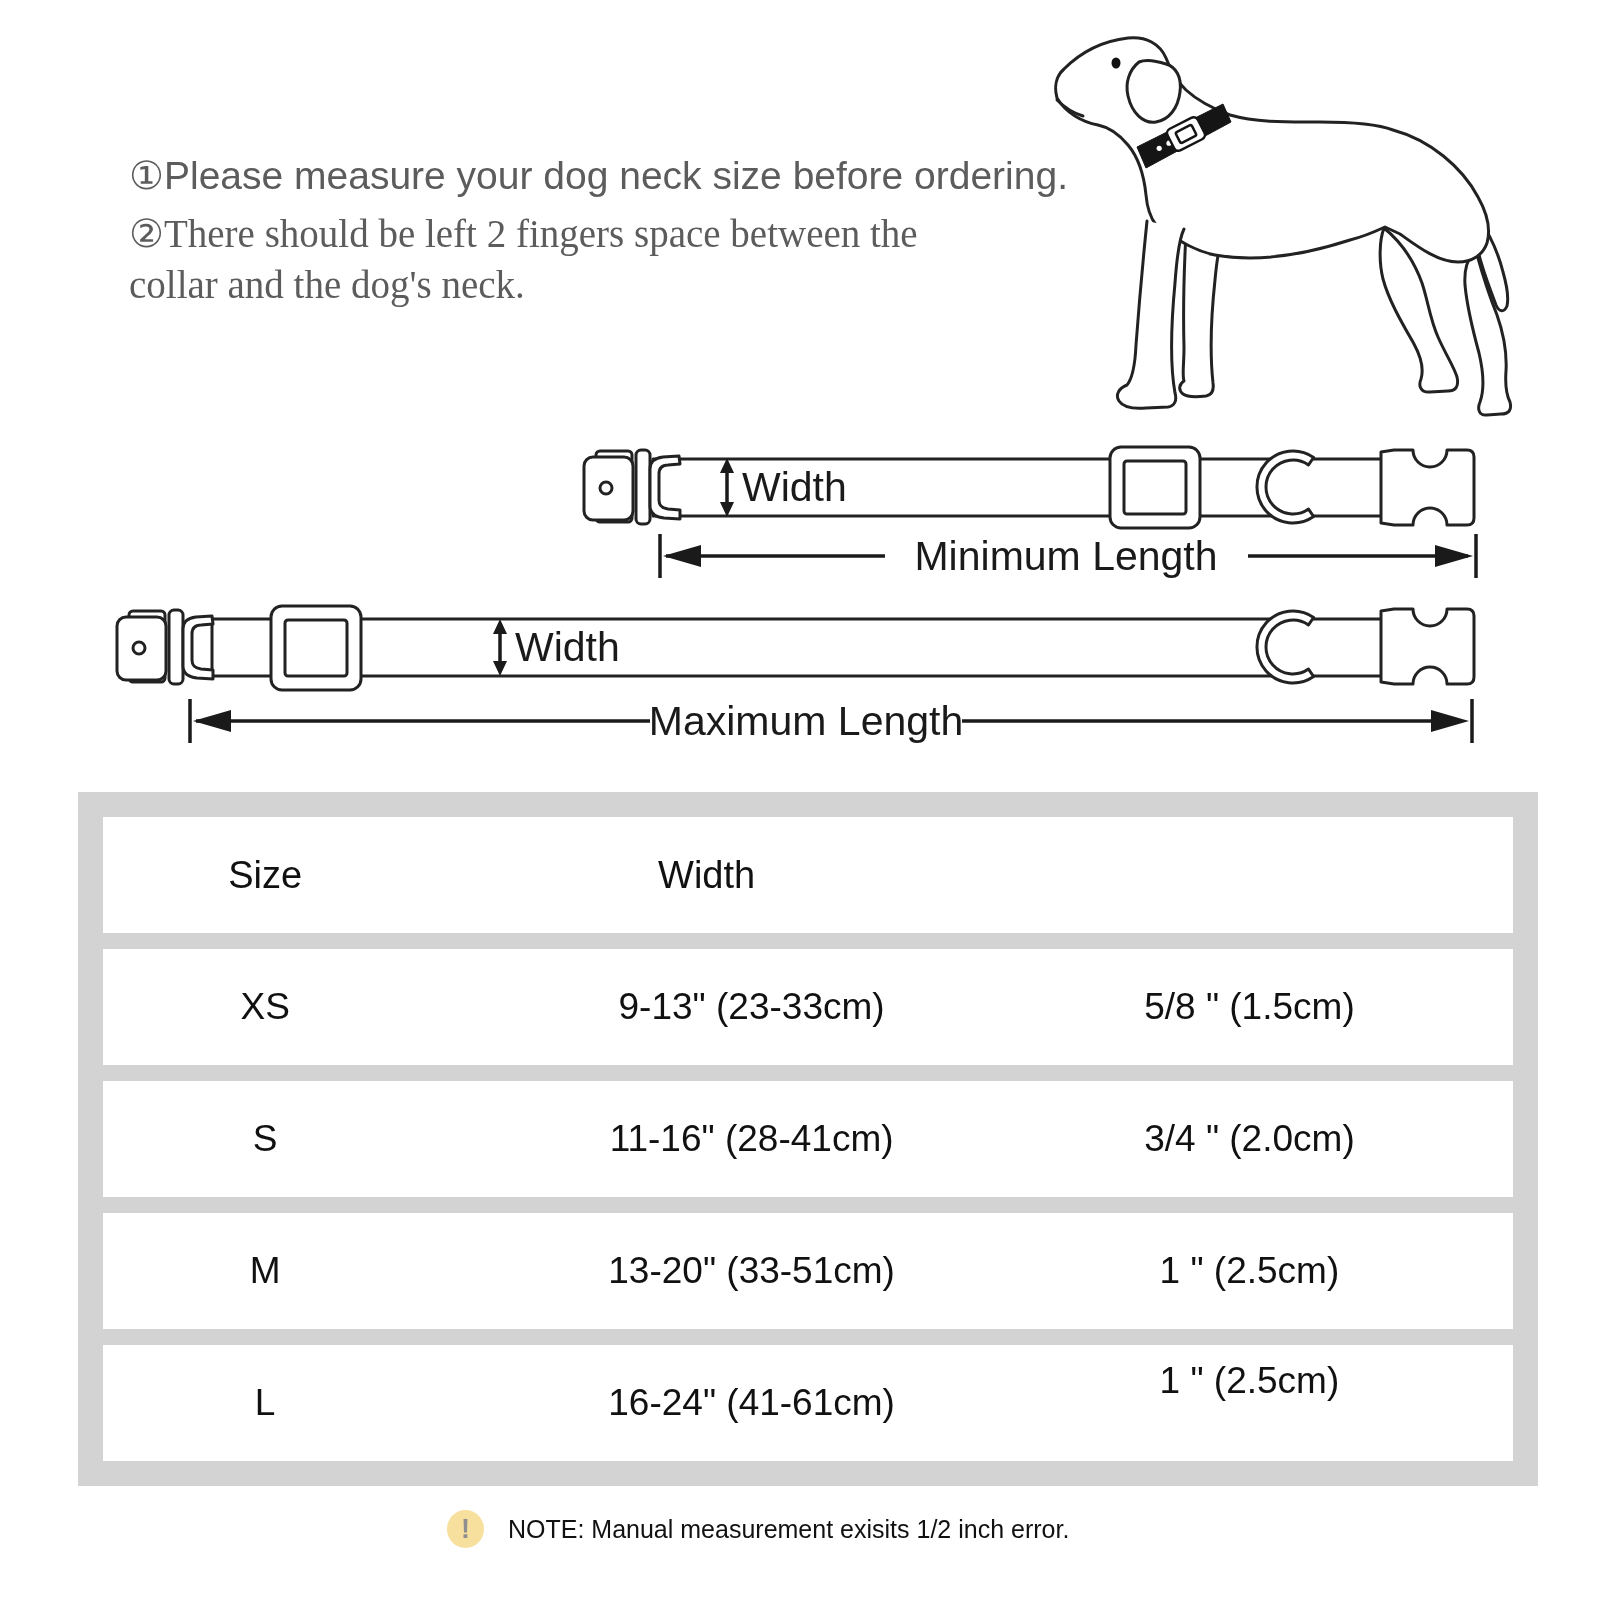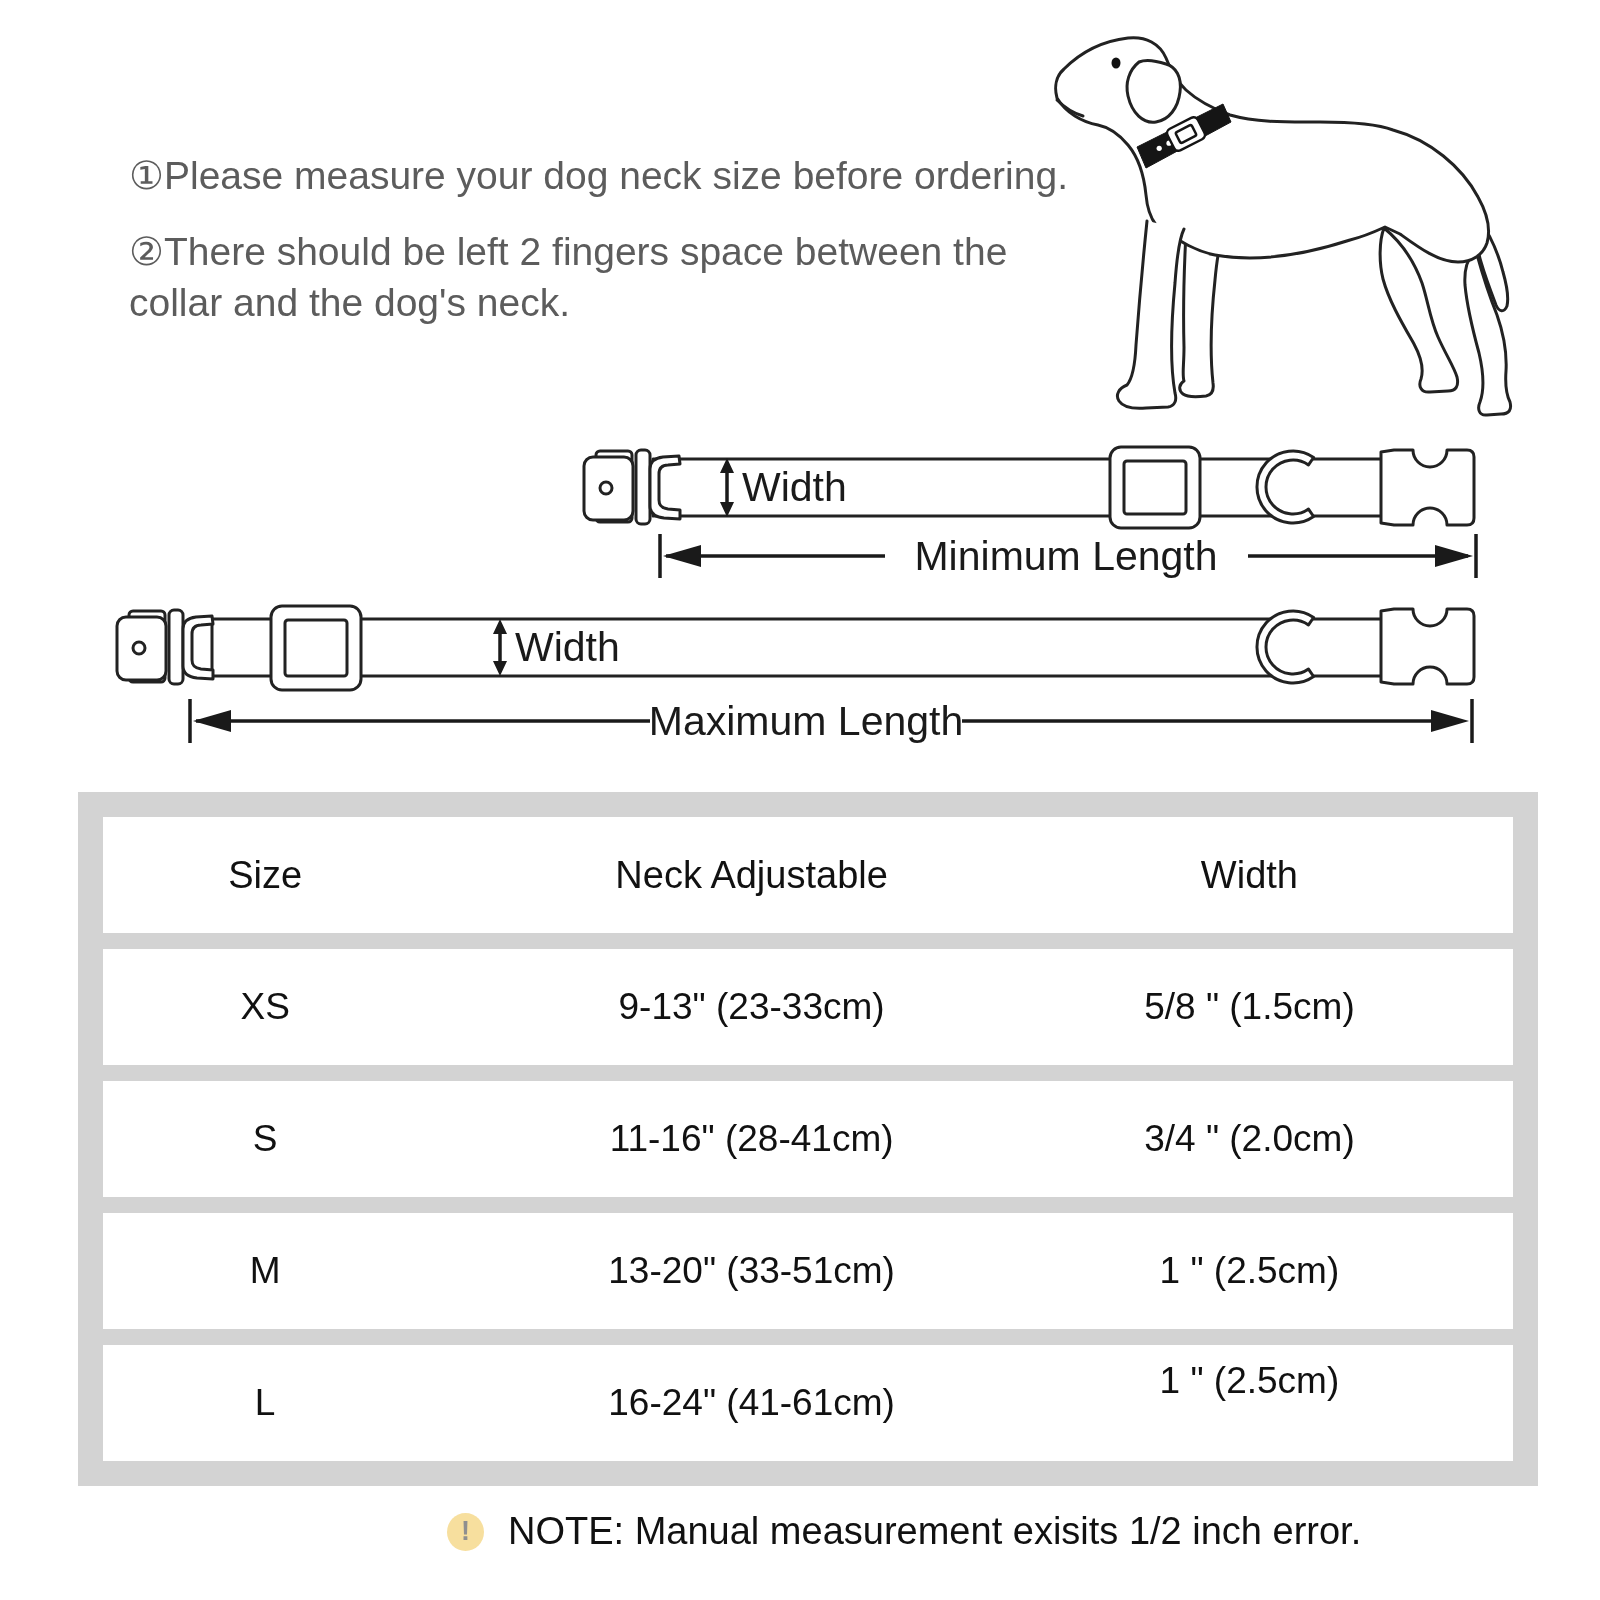--- a/index.html
+++ b/index.html
@@ -3,21 +3,21 @@
 <meta charset="utf-8">
 <style>
   html,body{margin:0;padding:0;}
   body{
     width:1600px;height:1600px;position:relative;background:#ffffff;
     font-family:"Liberation Sans",sans-serif;overflow:hidden;
   }
   
   .instructions{position:absolute;left:129px;top:150px;color:#5c5c5c;font-size:39px;line-height:51px;}
   .instructions p{margin:0;}
-  .instructions p + p{margin-top:25px;white-space:pre-line;}
+  .instructions p + p{margin-top:7px;white-space:pre-line;font-family:Liberation Serif, serif;}
   
   .dog-svg{position:absolute;left:1010px;top:25px;}
   .collar-min-svg{position:absolute;left:555px;top:425px;}
   .collar-max-svg{position:absolute;left:95px;top:580px;}
   svg text{font-family:"Liberation Sans",sans-serif;font-size:41px;fill:#1a1a1a;}
   .outline{fill:#ffffff;stroke:#222222;stroke-width:3;stroke-linejoin:round;stroke-linecap:round;}
   .dimline{stroke:#1a1a1a;stroke-width:3.5;fill:none;}
   .dimhead{fill:#1a1a1a;stroke:none;}
   
   .table-panel{
@@ -29,21 +29,21 @@
   .trow.thead{font-size:38px;}
   .trow span{text-align:center;display:block;}
   .trow .c3{padding-right:90px;}
   .raised{position:relative;top:-22px;}
   
   .note{position:absolute;left:447px;top:1510px;display:flex;align-items:center;gap:24px;}
   .note-icon{
     width:37px;height:38px;border-radius:50%;background:#f7df9e;color:#8f8f8f;
     font-size:27px;font-weight:bold;display:flex;align-items:center;justify-content:center;flex:0 0 auto;
   }
-  .note-text{font-size:38px;color:#111111;white-space:nowrap;}
+  .note-text{font-size:25px;color:#111111;white-space:nowrap;}
 </style>
 </head>
 <body>
 
 <div class="instructions">
   <p>①Please measure your dog neck size before ordering.</p>
   <p>②There should be left 2 fingers space between the
 collar and the dog's neck.</p>
 </div>
 
@@ -136,21 +136,20 @@
     <line class="dimline" x1="962" y1="721" x2="1431" y2="721"></line>
     <polygon class="dimhead" points="193,721 231,710 231,732"></polygon>
     <polygon class="dimhead" points="1469,721 1431,710 1431,732"></polygon>
   </g>
   <text x="806" y="735" text-anchor="middle">Maximum Length</text>
 </svg>
 
 <div class="table-panel">
   <div class="trow thead">
     <span class="c1">Size</span>
-    <span class="c2">Neck Adjustable</span>
     <span class="c3">Width</span>
   </div>
   <div class="trow">
     <span class="c1">XS</span>
     <span class="c2">9-13" (23-33cm)</span>
     <span class="c3">5/8 " (1.5cm)</span>
   </div>
   <div class="trow">
     <span class="c1">S</span>
     <span class="c2">11-16" (28-41cm)</span>

